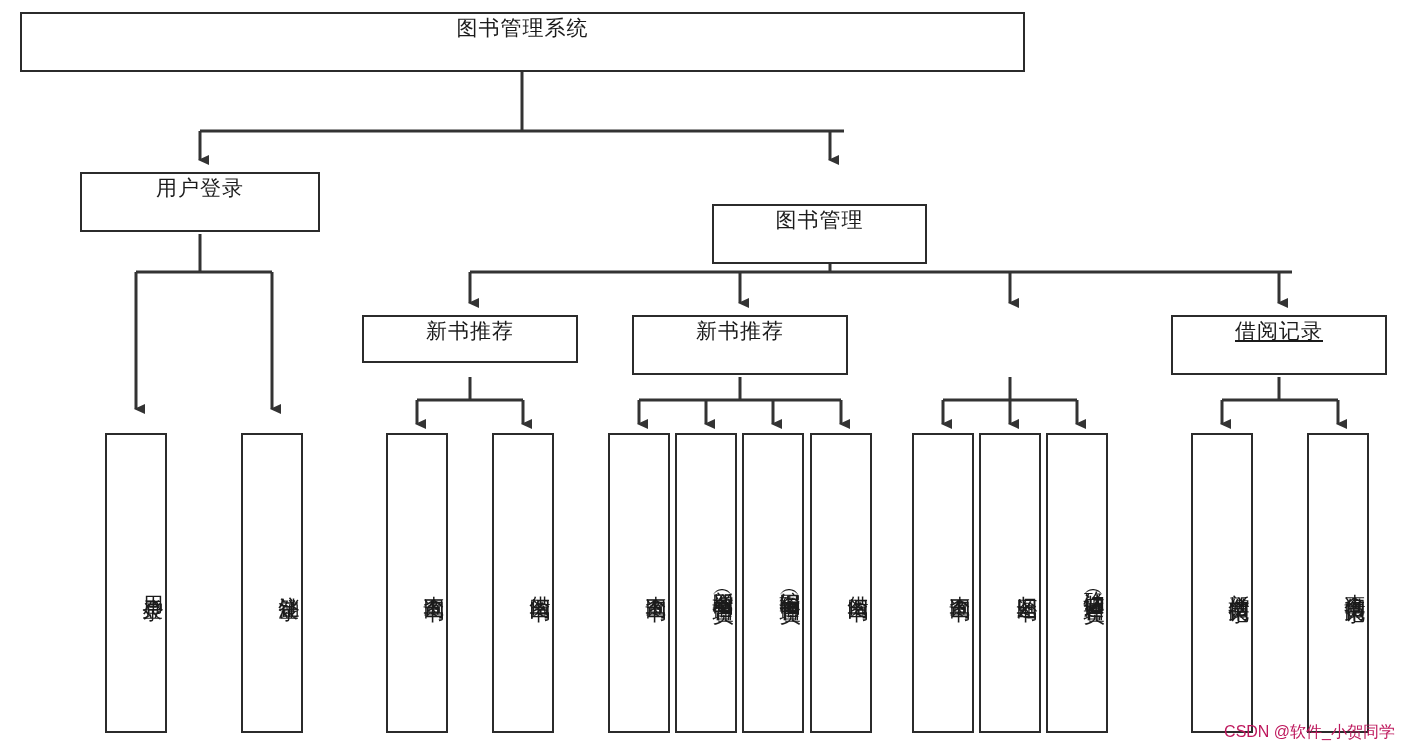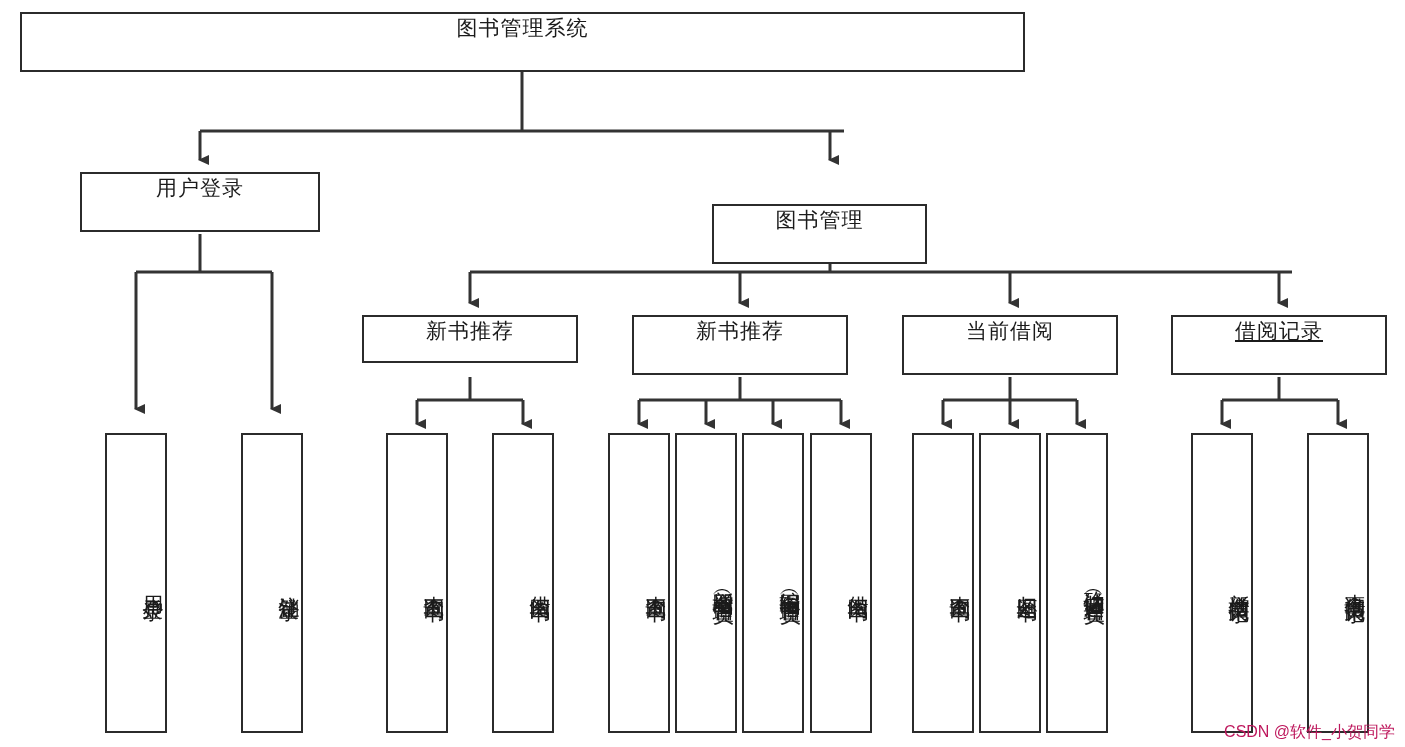--- a/index.html
+++ b/index.html
@@ -129,23 +129,20 @@
   <div class="node horiz" style="left:712px; top:184px; width:215px; height:60px;margin-top:20px;">
     <span>图书管理</span>
   </div>
 
   <div class="node horiz" style="left:362px; top:315px; width:216px; height:48px;">
     <span>新书推荐</span>
   </div>
   <div class="node horiz" style="left:632px; top:315px; width:216px; height:60px;">
     <span>新书推荐</span>
   </div>
-  <div class="node horiz" style="left:902px; top:315px; width:216px; height:60px;">
-    <span>当前借阅</span>
-  </div>
   <div class="node horiz" style="left:1171px; top:315px; width:216px; height:60px;text-decoration:underline;">
     <span>借阅记录</span>
   </div>
 
   <div class="node vert" style="left:105px; top:433px; width:62px; height:300px;">
     <span class="vtext">用户登录</span>
   </div>
   <div class="node vert" style="left:241px; top:433px; width:62px; height:300px;">
     <span class="vtext">注销登录</span>
   </div>

